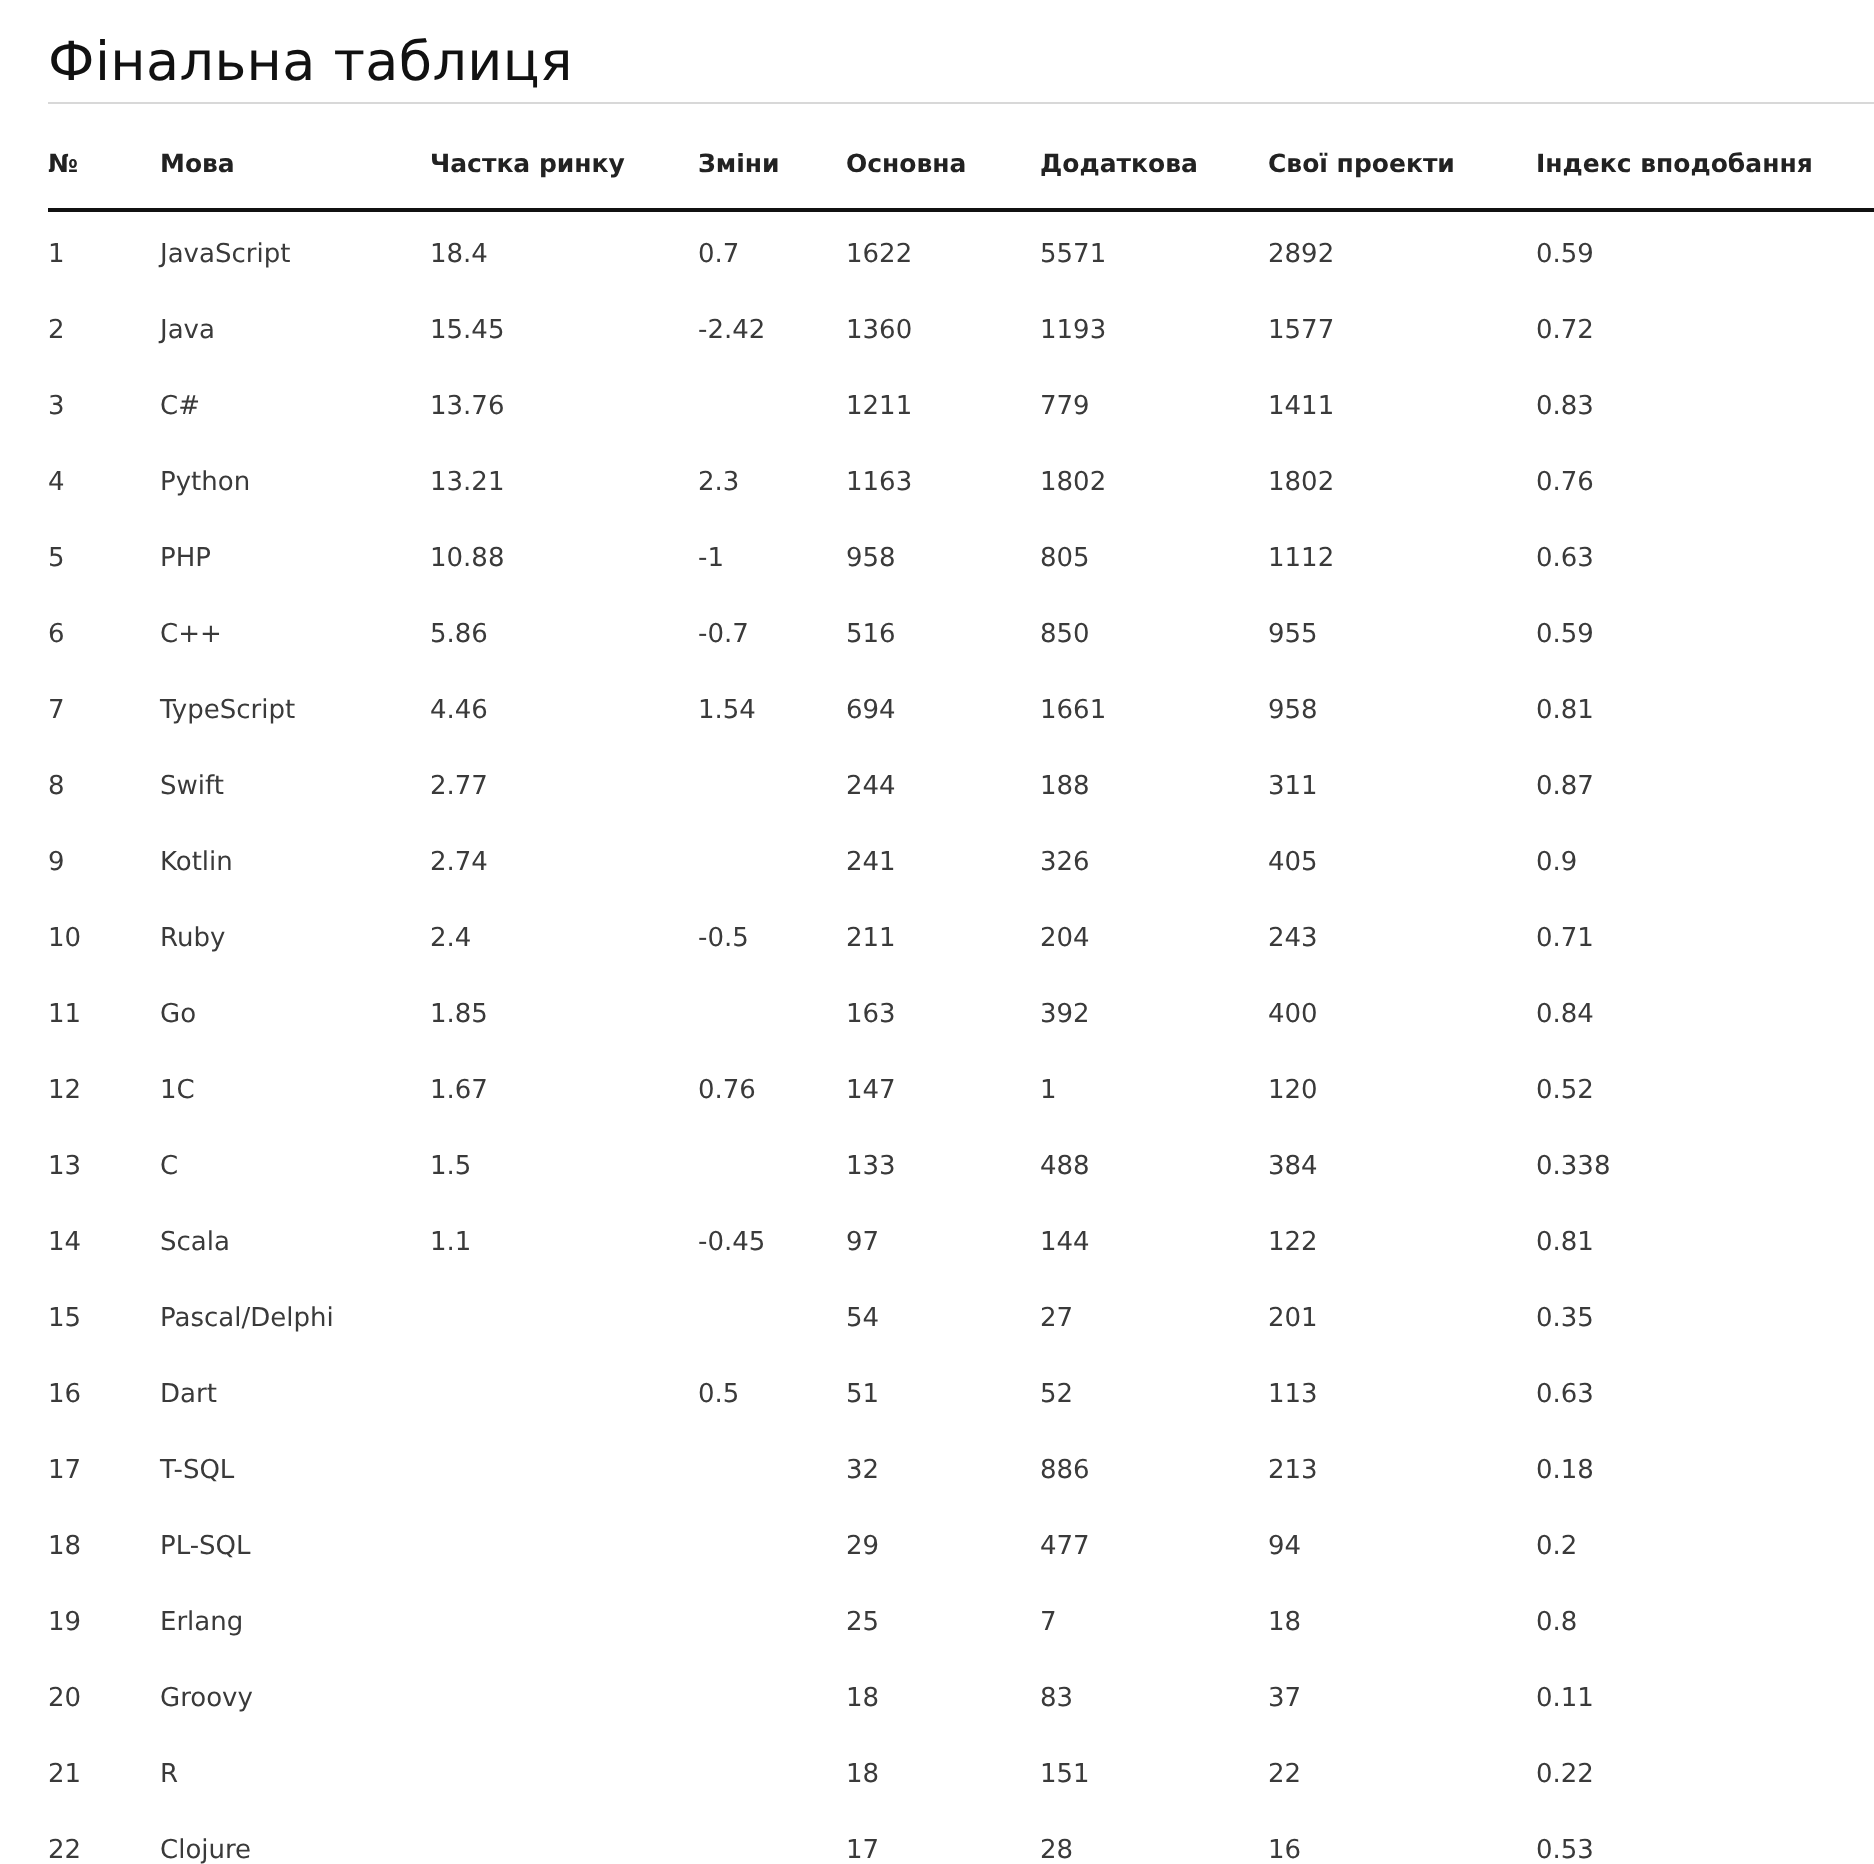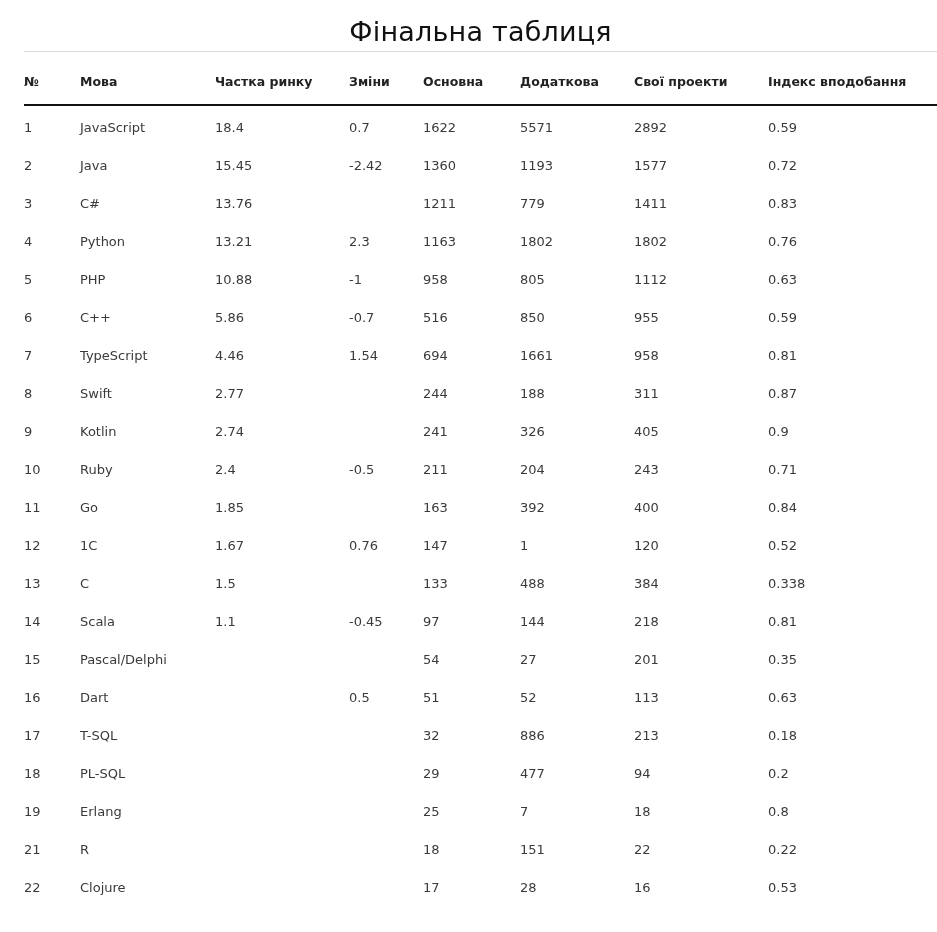--- a/index.html
+++ b/index.html
@@ -7,21 +7,20 @@
     width: 937px; height: 932px; overflow: hidden;
     font-family: "DejaVu Sans", sans-serif;
     color: #333333;
   }
   .page { position: relative; padding-left: 24px; }
   .title {
     margin: 0; padding-top: 14px;
     font-size: 27px; font-weight: normal; color: #111111;
     height: 36px; line-height: 36px;
     letter-spacing: 0.2px;
-    text-align: center;
   }
   .title-rule { height: 1px; background: #d8d8d8; margin-top: 1px; width: 913px; }
   table { border-collapse: collapse; width: 913px; table-layout: fixed; }
   th {
     text-align: left; font-weight: bold; font-size: 12.5px; color: #222;
     height: 45px; padding: 0; vertical-align: middle;
     border-bottom: 2px solid #111111;
     padding-top: 7px;
   }
   td {
@@ -193,21 +192,21 @@
           <td>384</td>
           <td>0.338</td>
         </tr>
         <tr>
           <td>14</td>
           <td>Scala</td>
           <td>1.1</td>
           <td>-0.45</td>
           <td>97</td>
           <td>144</td>
-          <td>218</td>
+          <td>122</td>
           <td>0.81</td>
         </tr>
         <tr>
           <td>15</td>
           <td>Pascal/Delphi</td>
           <td></td>
           <td></td>
           <td>54</td>
           <td>27</td>
           <td>201</td>
@@ -247,20 +246,30 @@
           <td>19</td>
           <td>Erlang</td>
           <td></td>
           <td></td>
           <td>25</td>
           <td>7</td>
           <td>18</td>
           <td>0.8</td>
         </tr>
         <tr>
+          <td>20</td>
+          <td>Groovy</td>
+          <td></td>
+          <td></td>
+          <td>18</td>
+          <td>83</td>
+          <td>37</td>
+          <td>0.11</td>
+        </tr>
+        <tr>
           <td>21</td>
           <td>R</td>
           <td></td>
           <td></td>
           <td>18</td>
           <td>151</td>
           <td>22</td>
           <td>0.22</td>
         </tr>
         <tr>

